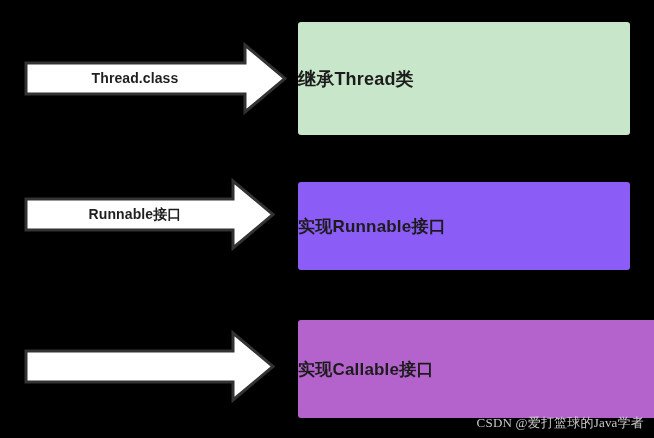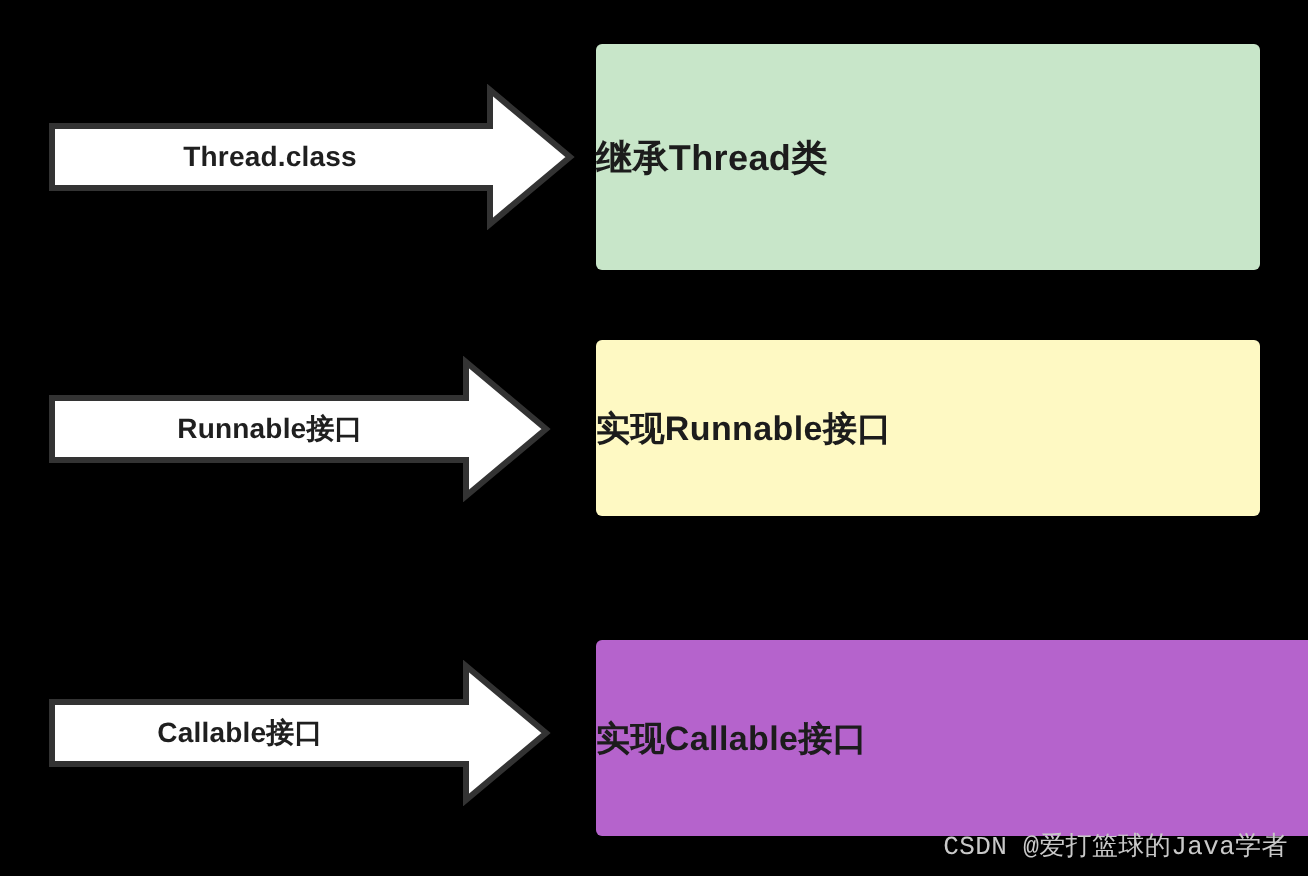--- a/index.html
+++ b/index.html
@@ -51,21 +51,21 @@
   }
   .box-1 .box-label { font-size: 18px; }
 
   
   #watermark {
     position: absolute;
     right: 10px;
     bottom: 6px;
     color: #c9c9c9;
     font-size: 13px;
-    font-family: Liberation Mono, monospace;
+    font-family: Liberation Serif, serif;
     white-space: nowrap;
     letter-spacing: 0.2px;
   }
 </style>
 </head>
 <body>
 
 <div id="canvas">
 
   <svg class="arrow" style="left:24px; top:42px; width:264px; height:73px;" viewBox="0 0 264 73" xmlns="http://www.w3.org/2000/svg">
@@ -75,28 +75,27 @@
 
   <div class="box box-1" style="left:298px; top:22px; width:332px; height:113px; background:#c8e6c9;">
     <span class="box-label">继承Thread类</span>
   </div>
 
   <svg class="arrow" style="left:24px; top:178px; width:252px; height:73px;" viewBox="0 0 252 73" xmlns="http://www.w3.org/2000/svg">
     <polygon points="2,21 209,21 209,3 249,36.5 209,70 209,52 2,52" fill="#ffffff" stroke="#333333" stroke-width="3" stroke-linejoin="miter"></polygon>
   </svg>
   <div class="arrow-label" style="left:24px; top:207px; width:192px;margin-left:15px;">Runnable接口</div>
 
-  <div class="box box-2" style="left:298px; top:170px; width:332px; height:88px; background:#fef9c3;">
+  <div class="box box-2" style="left:298px; top:182px; width:332px; height:88px; background:#8b5cf6;">
     <span class="box-label">实现Runnable接口</span>
   </div>
 
   <svg class="arrow" style="left:24px; top:330px; width:252px; height:73px;" viewBox="0 0 252 73" xmlns="http://www.w3.org/2000/svg">
     <polygon points="2,21 209,21 209,3 249,36.5 209,70 209,52 2,52" fill="#ffffff" stroke="#333333" stroke-width="3" stroke-linejoin="miter"></polygon>
   </svg>
-  <div class="arrow-label" style="left:24px; top:359px; width:192px;">Callable接口</div>
 
   <div class="box box-3" style="left:298px; top:320px; width:392px; height:98px; background:#b563cc;">
     <span class="box-label">实现Callable接口</span>
   </div>
 
   <div id="watermark">CSDN @爱打篮球的Java学者</div>
 
 </div>
 
 </body></html>

